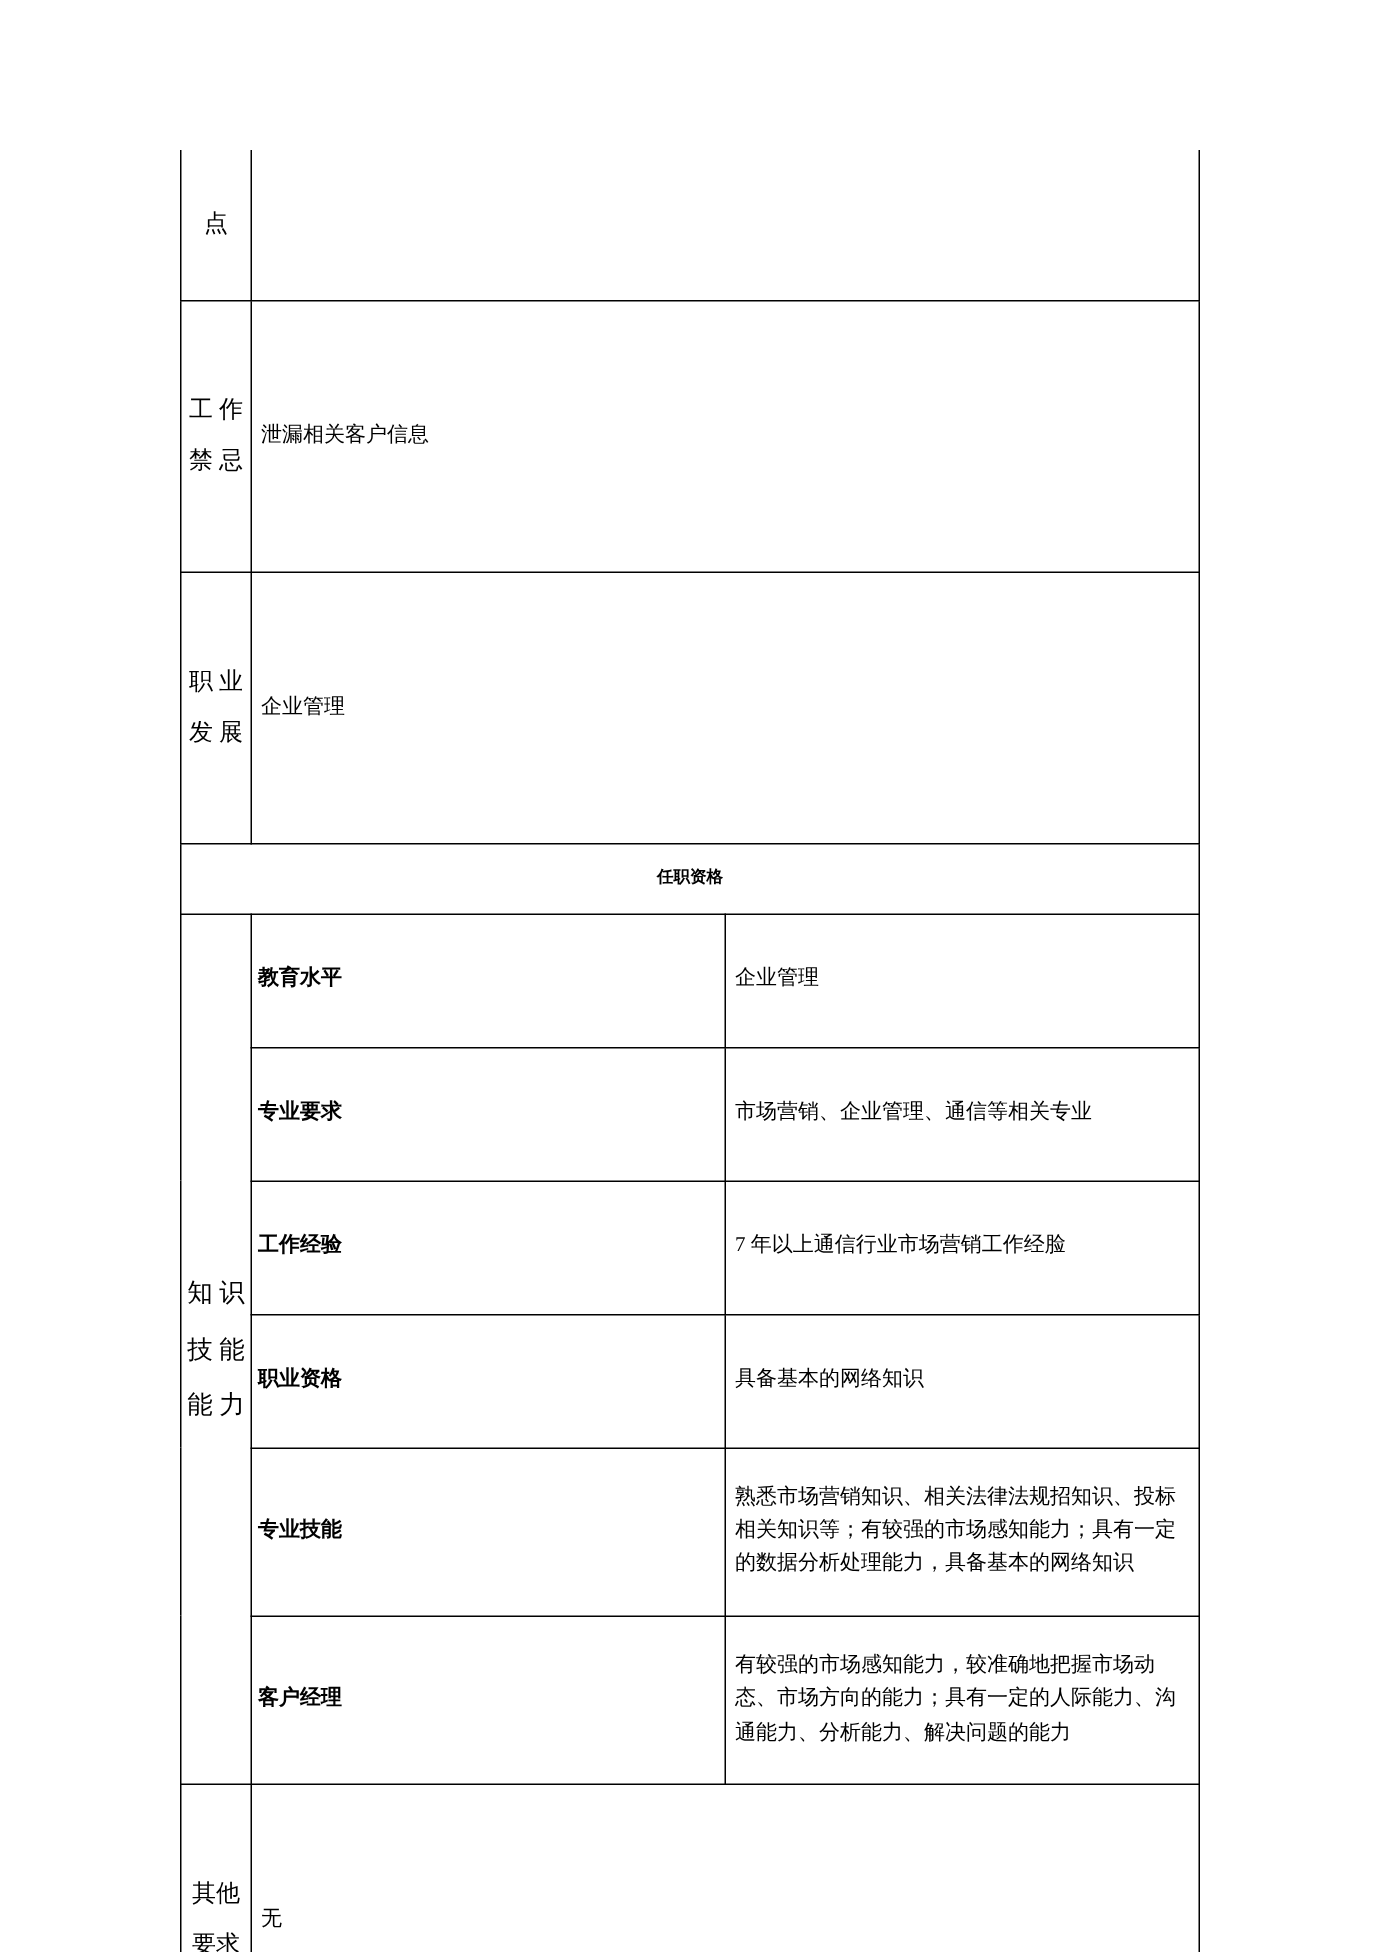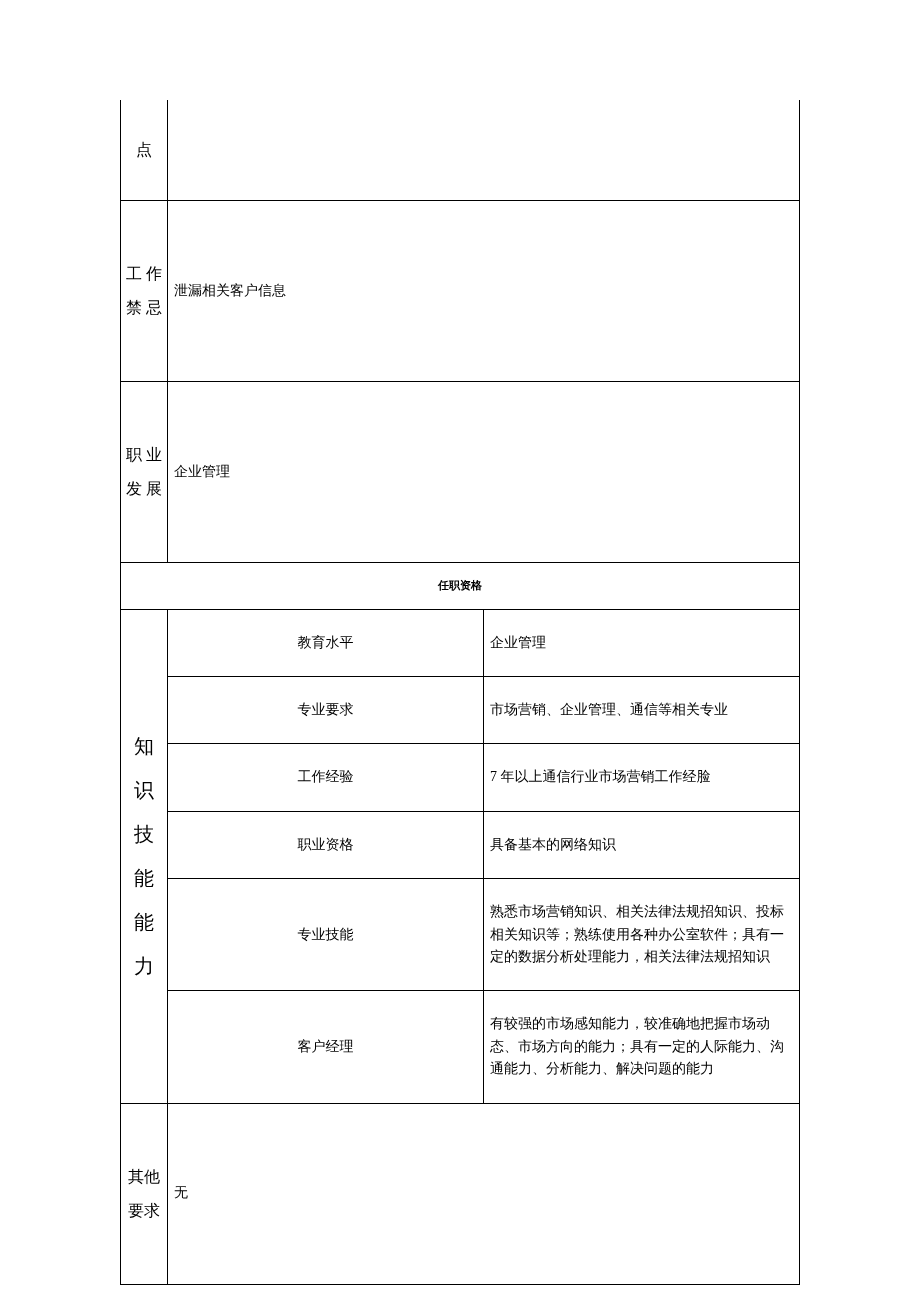--- a/index.html
+++ b/index.html
@@ -27,23 +27,23 @@
   }
   .col1 {
     width: 42px;
     text-align: center;
     font-size: 16px;
     padding: 20px 2px;
     line-height: 2.1;
   }
   .col2 {
     width: 90px;
-    text-align: center;
     font-size: 14px;
-    padding: 15px 4px;
+    padding: 26px 4px;
+    font-weight: bold;
   }
   .content {
     text-align: left;
     font-size: 14px;
     padding: 22px 6px;
   }
   .section-header {
     text-align: center;
     font-size: 11px;
     font-weight: bold;
@@ -74,39 +74,39 @@
     <td colspan="2" class="content">泄漏相关客户信息</td>
   </tr>
   <tr>
     <td class="col1 tall">职 业 发 展</td>
     <td colspan="2" class="content">企业管理</td>
   </tr>
   <tr>
     <td colspan="3" class="section-header">任职资格</td>
   </tr>
   <tr>
-    <td class="col1" rowspan="6" style="line-height:2.2; font-size:20px;">知 识 技 能 能 力</td>
+    <td class="col1" rowspan="6" style="line-height:2.2; font-size:17px;">知 识 技 能 能 力</td>
     <td class="col2 med-tall">教育水平</td>
     <td class="content">企业管理</td>
   </tr>
   <tr>
     <td class="col2 med-tall">专业要求</td>
     <td class="content">市场营销、企业管理、通信等相关专业</td>
   </tr>
   <tr>
     <td class="col2 med-tall">工作经验</td>
     <td class="content">7 年以上通信行业市场营销工作经脸</td>
   </tr>
   <tr>
     <td class="col2 med-tall">职业资格</td>
     <td class="content">具备基本的网络知识</td>
   </tr>
   <tr>
     <td class="col2">专业技能</td>
-    <td class="content">熟悉市场营销知识、相关法律法规招知识、投标相关知识等；熟练使用各种办公室软件；具有一定的数据分析处理能力，相关法律法规招知识</td>
+    <td class="content">熟悉市场营销知识、相关法律法规招知识、投标相关知识等；有较强的市场感知能力；具有一定的数据分析处理能力，具备基本的网络知识</td>
   </tr>
   <tr>
     <td class="col2">客户经理</td>
     <td class="content">有较强的市场感知能力，较准确地把握市场动态、市场方向的能力；具有一定的人际能力、沟通能力、分析能力、解决问题的能力</td>
   </tr>
   <tr>
     <td class="col1 tall" style="line-height:2.1;">其他 要求</td>
     <td colspan="2" class="content">无</td>
   </tr>
 </tbody>

